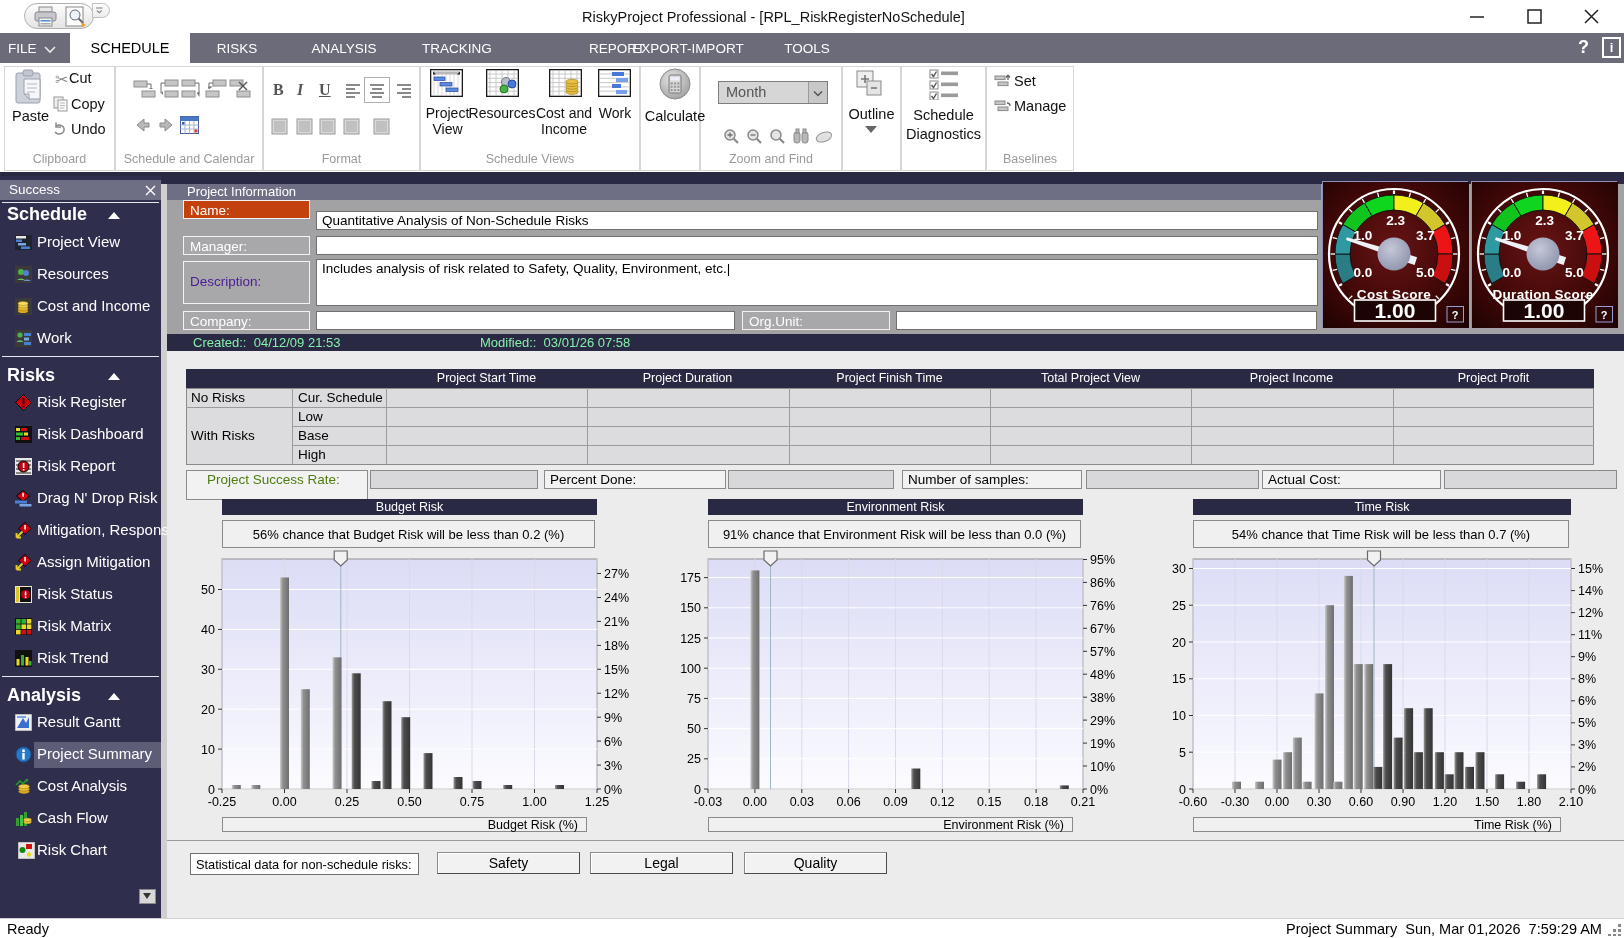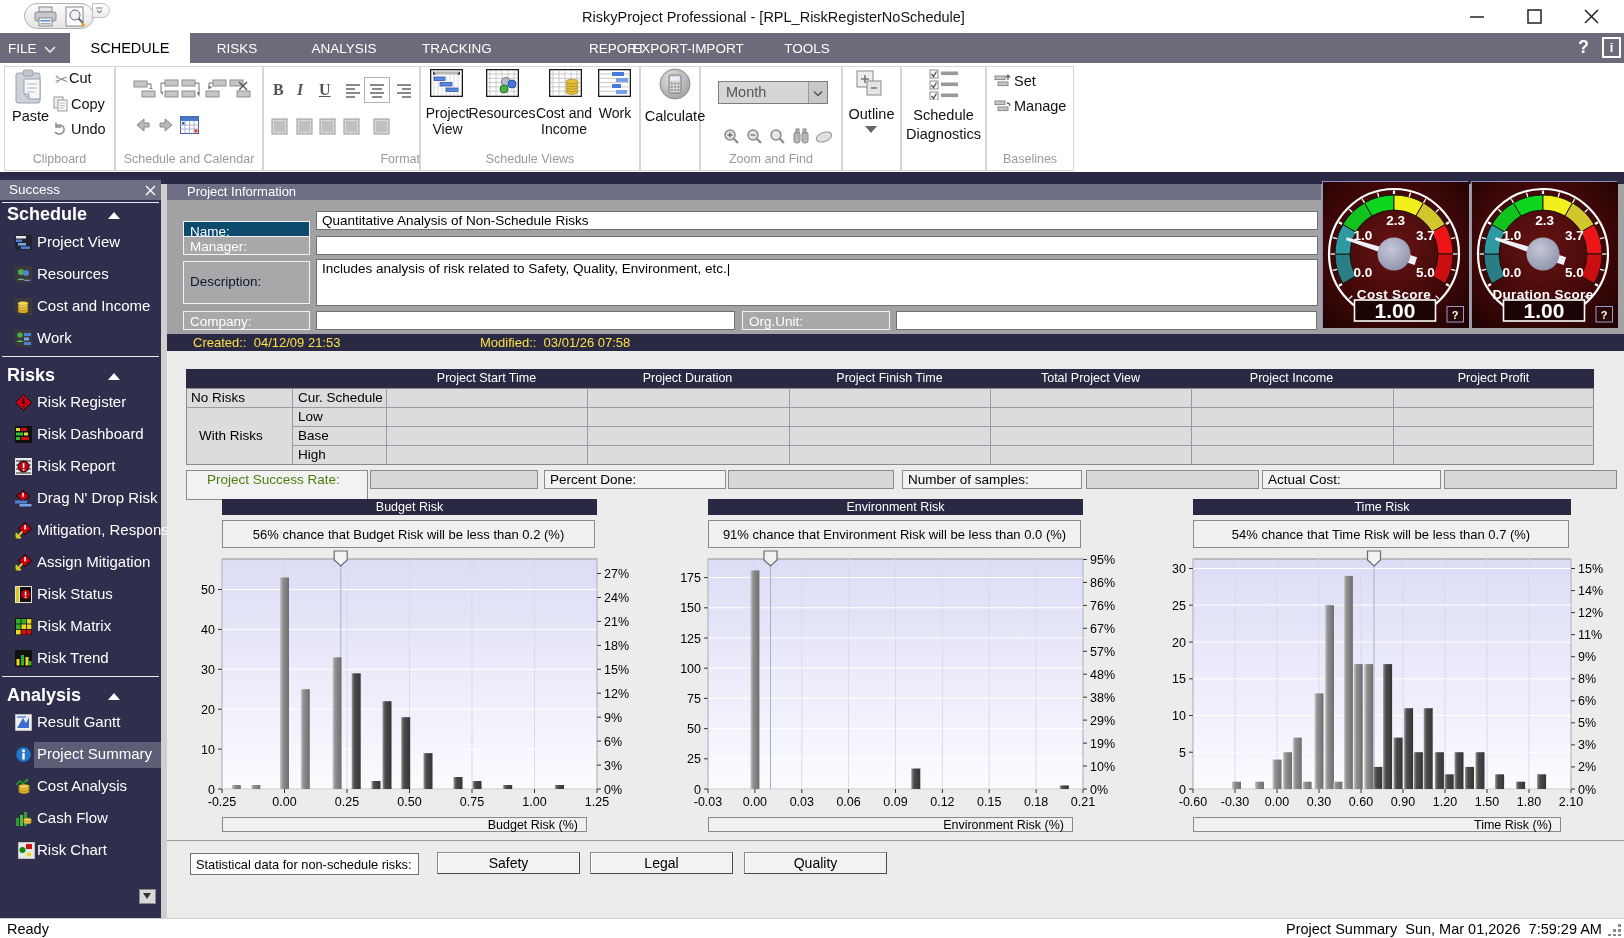--- a/index.html
+++ b/index.html
@@ -40,21 +40,21 @@
     <div class="abs" style="left:608px;top:41px;width:160px;text-align:center;color:#fff;font-size:13.5px">EXPORT-IMPORT</div>
     <div class="abs" style="left:727px;top:41px;width:160px;text-align:center;color:#fff;font-size:13.5px">TOOLS</div>
     <div class="abs" style="left:1578px;top:37px;color:#fff;font-size:18px;font-weight:bold">?</div>
     <div class="abs" style="left:1602px;top:37px;width:19px;height:21px;border:2px solid #fff;color:#fff;font-size:13px;font-weight:bold;text-align:center;line-height:17px">i</div>
     <div class="abs" style="left:0;top:63px;width:1624px;height:109px;background:#fff"></div>
     <div class="abs" style="left:4px;top:66px;width:111px;height:105px;border:1px solid #d6d6d6"></div>
     <div class="abs" style="left:4px;top:152px;width:111px;text-align:center;color:#9a9a9a;font-size:12.5px">Clipboard</div>
     <div class="abs" style="left:115px;top:66px;width:148px;height:105px;border:1px solid #d6d6d6"></div>
     <div class="abs" style="left:115px;top:152px;width:148px;text-align:center;color:#9a9a9a;font-size:12.5px">Schedule and Calendar</div>
     <div class="abs" style="left:263px;top:66px;width:157px;height:105px;border:1px solid #d6d6d6"></div>
-    <div class="abs" style="left:263px;top:152px;width:157px;text-align:right;color:#9a9a9a;font-size:12.5px">Format</div>
+    <div class="abs" style="left:263px;top:152px;width:157px;text-align:center;color:#9a9a9a;font-size:12.5px">Format</div>
     <div class="abs" style="left:420px;top:66px;width:220px;height:105px;border:1px solid #d6d6d6"></div>
     <div class="abs" style="left:420px;top:152px;width:220px;text-align:center;color:#9a9a9a;font-size:12.5px">Schedule Views</div>
     <div class="abs" style="left:640px;top:66px;width:60px;height:105px;border:1px solid #d6d6d6"></div>
     <div class="abs" style="left:700px;top:66px;width:142px;height:105px;border:1px solid #d6d6d6"></div>
     <div class="abs" style="left:700px;top:152px;width:142px;text-align:center;color:#9a9a9a;font-size:12.5px">Zoom and Find</div>
     <div class="abs" style="left:842px;top:66px;width:59px;height:105px;border:1px solid #d6d6d6"></div>
     <div class="abs" style="left:901px;top:66px;width:85px;height:105px;border:1px solid #d6d6d6"></div>
     <div class="abs" style="left:986px;top:66px;width:88px;height:105px;border:1px solid #d6d6d6"></div>
     <div class="abs" style="left:986px;top:152px;width:88px;text-align:center;color:#9a9a9a;font-size:12.5px">Baselines</div>
     <svg class="abs" style="left:14px;top:69px" width="32" height="38" viewBox="0 0 32 38">
@@ -486,31 +486,31 @@
         <rect x="8" y="2" width="6" height="5" fill="#d01010"></rect>
         <circle cx="4.5" cy="8" r="3" fill="#108810"></circle>
         <circle cx="11" cy="12.5" r="2.2" fill="#e8d820"></circle>
       </svg></div>
     <div style="position:absolute;left:37px;top:841px;color:#fff;font-size:15px;white-space:nowrap">Risk Chart</div>
     <div class="abs" style="left:139px;top:889px;width:17px;height:15px;background:#d8d8d8;border:1px solid #8a8a8a"></div>
     <div class="abs" style="left:143px;top:893px;width:0;height:0;border-left:4.5px solid transparent;border-right:4.5px solid transparent;border-top:6px solid #333"></div>
     <div class="abs" style="left:167px;top:184px;width:1457px;height:734px;background:#ececec"></div>
     <div class="abs" style="left:167px;top:184px;width:1457px;height:150px;background:#a2a2a4"></div>
     <div class="abs" style="left:167px;top:184px;width:1154px;height:16px;background:#6e6e84;color:#fff;font-size:13px;line-height:16px;padding-left:20px">Project Information</div>
-    <div class="abs" style="left:183px;top:221px;width:127px;height:19px;background:#0c4a6e;border:1px solid #f2f2f2;color:#fff;font-size:13.5px;padding:2px 0 0 6px">Name:</div>
+    <div class="abs" style="left:183px;top:200px;width:127px;height:19px;background:#c2410c;border:1px solid #f2f2f2;color:#fff;font-size:13.5px;padding:2px 0 0 6px">Name:</div>
     <div class="abs" style="left:316px;top:211px;width:1002px;height:19px;background:#fff;border:1px solid #707070;color:#000;font-size:13.5px;padding:1px 0 0 5px;white-space:nowrap">Quantitative Analysis of Non-Schedule Risks</div>
     <div class="abs" style="left:183px;top:236px;width:127px;height:19px;background:#a8a8aa;border:1px solid #f2f2f2;color:#fff;font-size:13.5px;padding:2px 0 0 6px">Manager:</div>
     <div class="abs" style="left:316px;top:236px;width:1002px;height:19px;background:#fff;border:1px solid #707070;color:#000;font-size:13.5px;padding:1px 0 0 5px;white-space:nowrap"></div>
-    <div class="abs" style="left:183px;top:261px;width:127px;height:43px;background:#a8a8aa;border:1px solid #f2f2f2;color:#0f172a;font-size:13.5px;padding:12px 4px 0 6px">Description:</div>
+    <div class="abs" style="left:183px;top:261px;width:127px;height:43px;background:#a8a8aa;border:1px solid #f2f2f2;color:#4c1d95;font-size:13.5px;padding:12px 4px 0 6px">Description:</div>
     <div class="abs" style="left:316px;top:259px;width:1002px;height:47px;background:#fff;border:1px solid #707070;color:#000;font-size:13.5px;padding:1px 0 0 5px;white-space:nowrap">Includes analysis of risk related to Safety, Quality, Environment, etc.|</div>
     <div class="abs" style="left:183px;top:311px;width:127px;height:19px;background:#a8a8aa;border:1px solid #f2f2f2;color:#fff;font-size:13.5px;padding:2px 0 0 6px">Company:</div>
     <div class="abs" style="left:316px;top:311px;width:419px;height:19px;background:#fff;border:1px solid #707070;color:#000;font-size:13.5px;padding:1px 0 0 5px;white-space:nowrap"></div>
     <div class="abs" style="left:742px;top:311px;width:148px;height:19px;background:#a8a8aa;border:1px solid #f2f2f2;color:#fff;font-size:13.5px;padding:2px 0 0 6px">Org.Unit:</div>
     <div class="abs" style="left:896px;top:311px;width:421px;height:19px;background:#fff;border:1px solid #707070;color:#000;font-size:13.5px;padding:1px 0 0 5px;white-space:nowrap"></div>
-    <div class="abs" style="left:167px;top:334px;width:1457px;height:17px;background:#292943;color:#fde047;font-size:13px;line-height:17px">
+    <div class="abs" style="left:167px;top:334px;width:1457px;height:17px;background:#292943;color:#86efac;font-size:13px;line-height:17px">
       <span style="position:absolute;left:26px">Created::&nbsp; 04/12/09 21:53</span>
       <span style="position:absolute;left:313px">Modified::&nbsp; 03/01/26 07:58</span>
     </div>
     <div class="abs" style="left:1322px;top:181px;width:146px;height:146px;border:1px solid #8f8fbc">
       <svg width="146" height="146" viewBox="0 0 146 146" style="position:absolute;left:0;top:0">
         <defs>
           <radialGradient id="gbg" cx="48%" cy="45%" r="78%">
             <stop offset="0%" stop-color="#671414"></stop>
             <stop offset="55%" stop-color="#400707"></stop>
             <stop offset="100%" stop-color="#190202"></stop>
@@ -639,21 +639,21 @@
     <div class="abs" style="left:292px;top:388px;width:1px;height:76px;background:#9a9aa0"></div>
     <div class="abs" style="left:386px;top:388px;width:1px;height:76px;background:#9a9aa0"></div>
     <div class="abs" style="left:587px;top:388px;width:1px;height:76px;background:#9a9aa0"></div>
     <div class="abs" style="left:789px;top:388px;width:1px;height:76px;background:#9a9aa0"></div>
     <div class="abs" style="left:990px;top:388px;width:1px;height:76px;background:#9a9aa0"></div>
     <div class="abs" style="left:1191px;top:388px;width:1px;height:76px;background:#9a9aa0"></div>
     <div class="abs" style="left:1393px;top:388px;width:1px;height:76px;background:#9a9aa0"></div>
     <div class="abs" style="left:186px;top:388px;width:0;height:0"></div>
     <div class="abs" style="left:191px;top:390px;font-size:13.5px;color:#000">No Risks</div>
     <div class="abs" style="left:298px;top:390px;font-size:13.5px;color:#000">Cur. Schedule</div>
-    <div class="abs" style="left:199px;top:428px;font-size:13.5px;color:#000">With Risks</div>
+    <div class="abs" style="left:191px;top:428px;font-size:13.5px;color:#000">With Risks</div>
     <div class="abs" style="left:298px;top:409px;font-size:13.5px;color:#000">Low</div>
     <div class="abs" style="left:298px;top:428px;font-size:13.5px;color:#000">Base</div>
     <div class="abs" style="left:298px;top:447px;font-size:13.5px;color:#000">High</div>
     <div class="abs" style="left:186px;top:470px;width:182px;height:30px;background:#f2f2f2;border:1px solid #8a8a8a;color:#4d7c0f;font-size:13.5px;padding:1px 0 0 20px">Project Success Rate:</div>
     <div class="abs" style="left:370px;top:470px;width:168px;height:19px;background:#d8d8da;border:1px solid #8a8a8a"></div>
     <div class="abs" style="left:544px;top:470px;width:182px;height:19px;background:#f2f2f2;border:1px solid #8a8a8a;color:#000;font-size:13.5px;padding:1px 0 0 5px">Percent Done:</div>
     <div class="abs" style="left:728px;top:470px;width:166px;height:19px;background:#d8d8da;border:1px solid #8a8a8a"></div>
     <div class="abs" style="left:902px;top:470px;width:180px;height:19px;background:#f2f2f2;border:1px solid #8a8a8a;color:#000;font-size:13.5px;padding:1px 0 0 5px">Number of samples:</div>
     <div class="abs" style="left:1086px;top:470px;width:173px;height:19px;background:#d8d8da;border:1px solid #8a8a8a"></div>
     <div class="abs" style="left:1262px;top:470px;width:179px;height:19px;background:#f2f2f2;border:1px solid #8a8a8a;color:#000;font-size:13.5px;padding:1px 0 0 5px">Actual Cost:</div>

